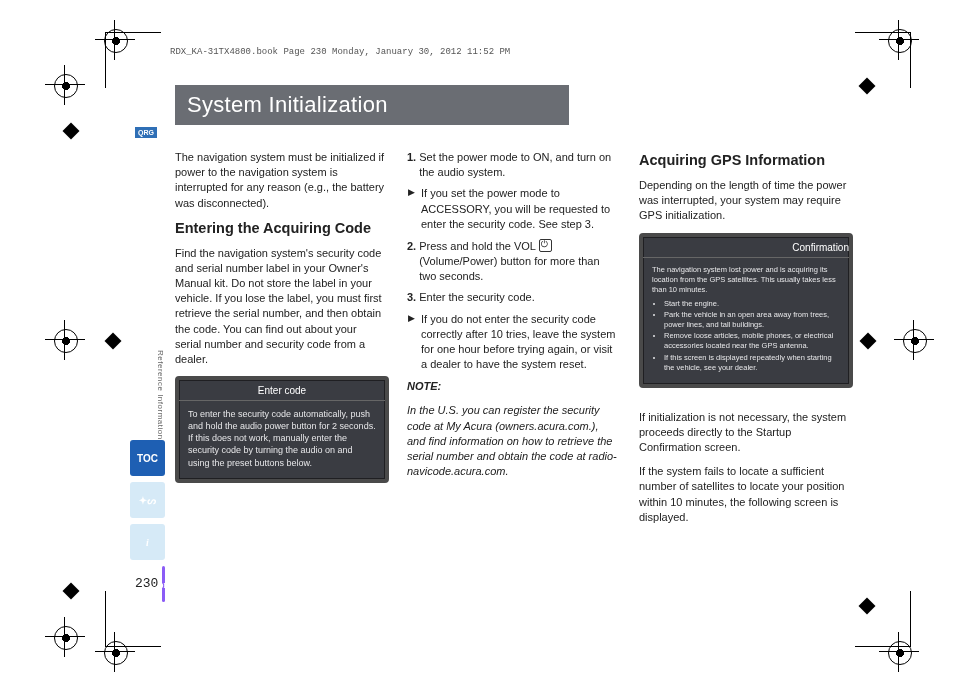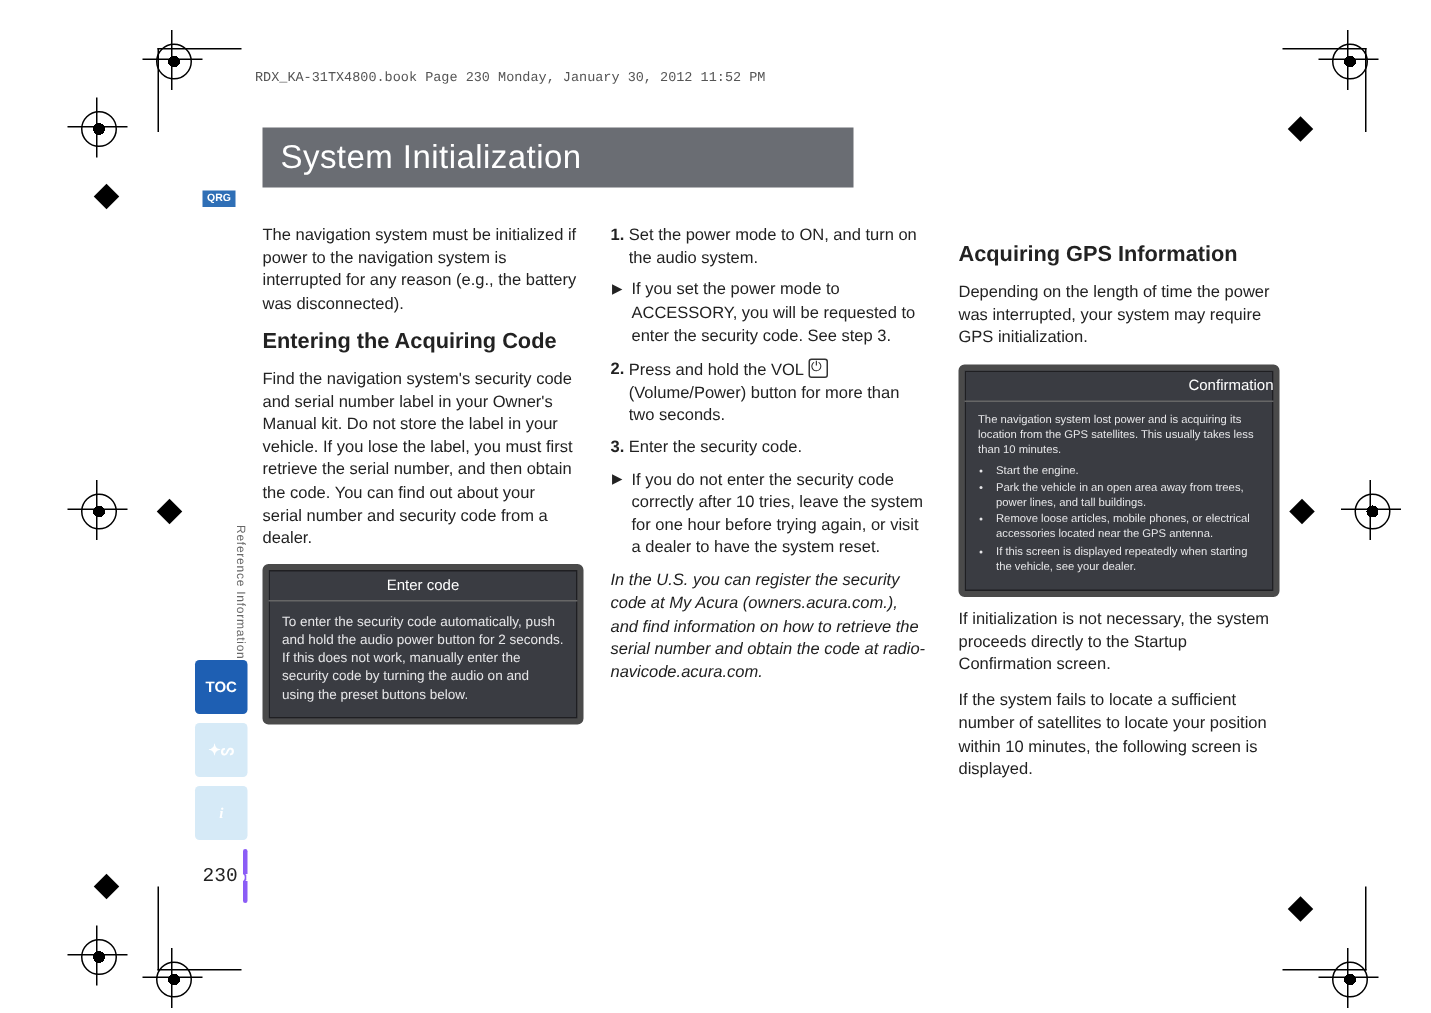--- a/index.html
+++ b/index.html
@@ -238,39 +238,40 @@
     <div class="sub">If you set the power mode to ACCESSORY, you will be requested to enter the security code. See step 3.</div>
     <div class="step">
         <span class="num">2.</span>
         <span class="txt"><span>Press and hold the VOL </span><span class="vol-icon"></span><span> (Volume/Power) button for more than two seconds.</span></span>
       </div>
     <div class="step">
         <span class="num">3.</span>
         <span class="txt">Enter the security code.</span>
       </div>
     <div class="sub">If you do not enter the security code correctly after 10 tries, leave the system for one hour before trying again, or visit a dealer to have the system reset.</div>
+    <p class="note-hd">NOTE:</p>
     <p class="note">In the U.S. you can register the security code at My Acura (owners.acura.com.), and find information on how to retrieve the serial number and obtain the code at radio-navicode.acura.com.</p>
   </div>
 
   <div class="col">
-    <h2 style="margin-top:12px">Acquiring GPS Information</h2>
+    <h2 style="margin-top:2px">Acquiring GPS Information</h2>
     <p>Depending on the length of time the power was interrupted, your system may require GPS initialization.</p>
     <div class="screen-box">
       <div class="screen-title" style="text-align:right;padding-left:2px">Confirmation</div>
       <div class="screen-body" style="font-size:7.5px">
         <div>The navigation system lost power and is acquiring its location from the GPS satellites. This usually takes less than 10 minutes.</div>
         <ul>
           <li>Start the engine.</li>
           <li>Park the vehicle in an open area away from trees, power lines, and tall buildings.</li>
           <li>Remove loose articles, mobile phones, or electrical accessories located near the GPS antenna.</li>
           <li>If this screen is displayed repeatedly when starting the vehicle, see your dealer.</li>
         </ul>
       </div>
     </div>
-    <p style="margin-top:8px">If initialization is not necessary, the system proceeds directly to the Startup Confirmation screen.</p>
+    <p style="margin-top:22px">If initialization is not necessary, the system proceeds directly to the Startup Confirmation screen.</p>
     <p>If the system fails to locate a sufficient number of satellites to locate your position within 10 minutes, the following screen is displayed.</p>
   </div>
 
 </div>
 
 <div class="side-label">Reference Information</div>
 
 <div class="side-icons">
   <div class="ic ic-toc">TOC</div>
   <div class="ic ic-vc">✦ᔕ</div>

